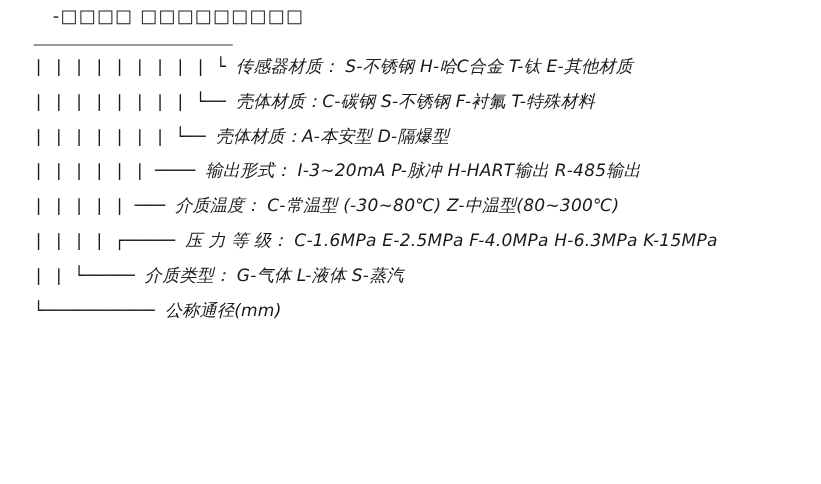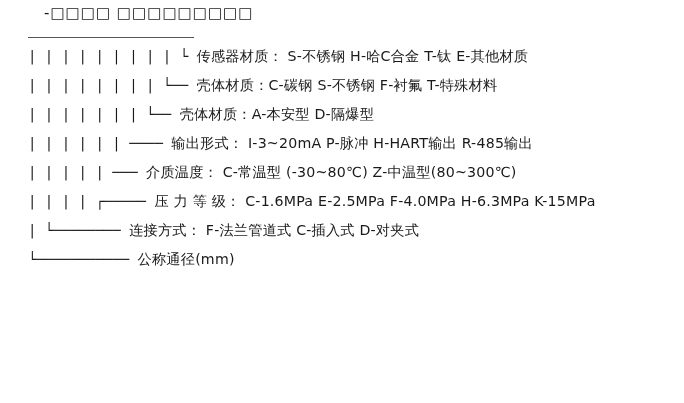--- a/index.html
+++ b/index.html
@@ -54,20 +54,21 @@
   .line.wrap {
     white-space: normal;
   }
   .line .pipes {
     font-family: "DejaVu Sans Mono", "Liberation Mono", monospace;
     letter-spacing: 0;
     font-size: 14px;
   }
   .line .txt {
     letter-spacing: 0.2px;
+    font-style: italic;
   }
 </style>
 </head>
 <body>
 
 <div class="sheet">
 
   <div class="title-row">-□□□□  □□□□□□□□□</div>
 
   <div class="rule-row"></div>
@@ -93,24 +94,24 @@
 
     <div class="line">
       <span class="pipes">|    | | | | ─── </span><span class="txt">介质温度： C-常温型 (-30~80℃) Z-中温型(80~300℃)</span>
     </div>
 
 
     <div class="line wrap">
       <span class="pipes">|    | | |  ┌───── </span><span class="txt">压 力 等 级： C-1.6MPa E-2.5MPa F-4.0MPa H-6.3MPa K-15MPa</span>
     </div>
 
+    <div class="line">
+      <span class="pipes">|    | └───── </span><span class="txt">介质类型： G-气体 L-液体 S-蒸汽</span>
+    </div>
 
-    <div class="line">
-      <span class="pipes">|    └──────── </span><span class="txt">连接方式： F-法兰管道式 C-插入式 D-对夹式</span>
-    </div>
 
 
     <div class="line">
       <span class="pipes">└─────────── </span><span class="txt">公称通径(mm)</span>
     </div>
 
   </div>
 </div>
 
 </body></html>

